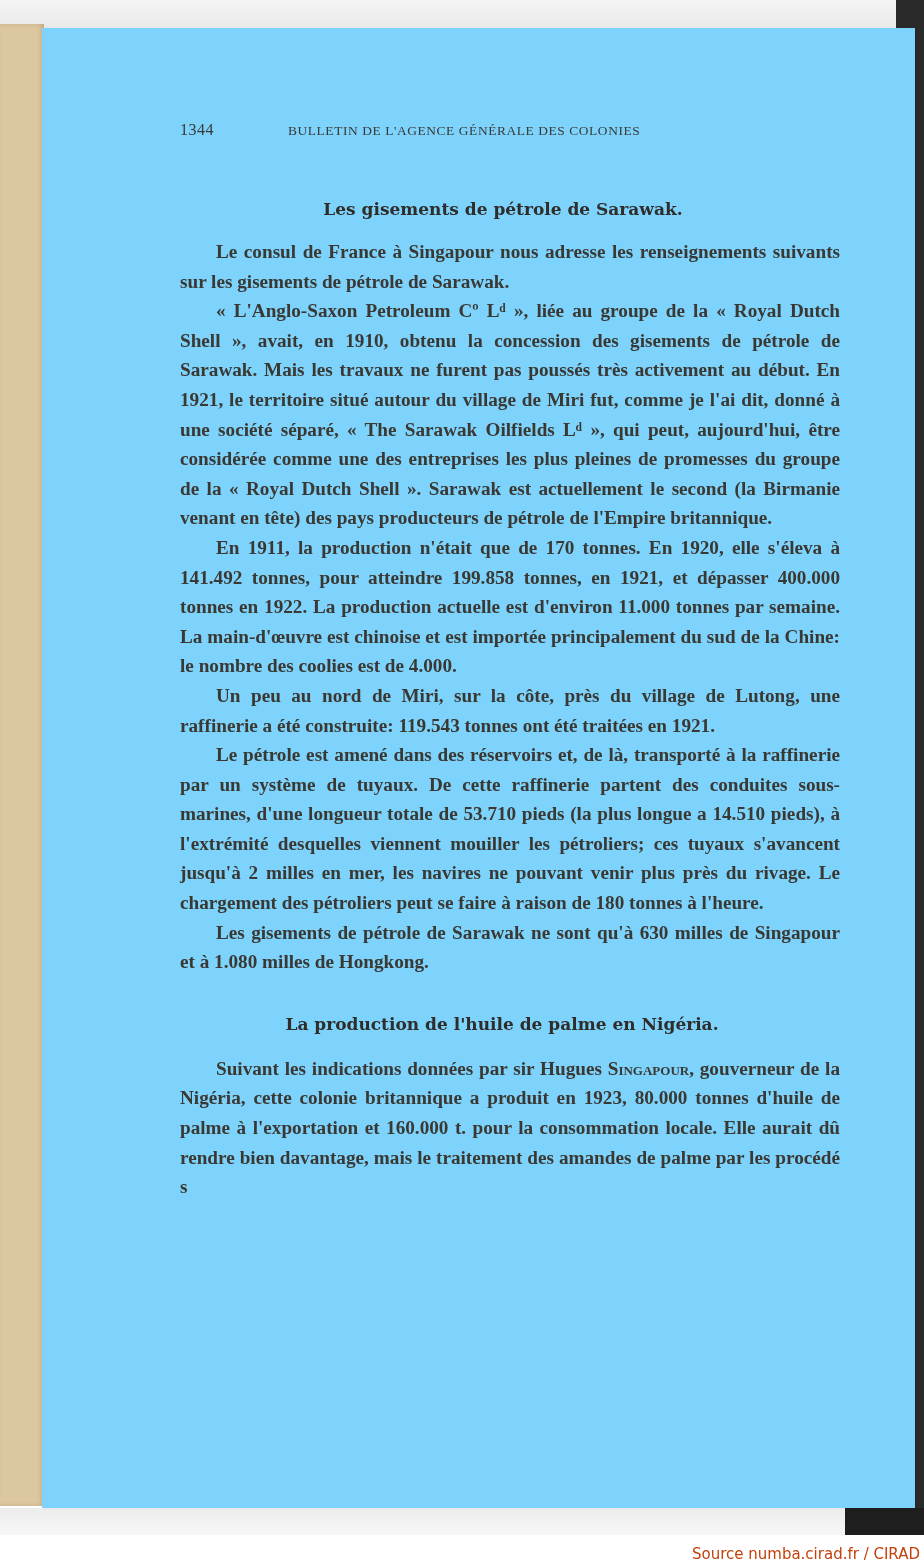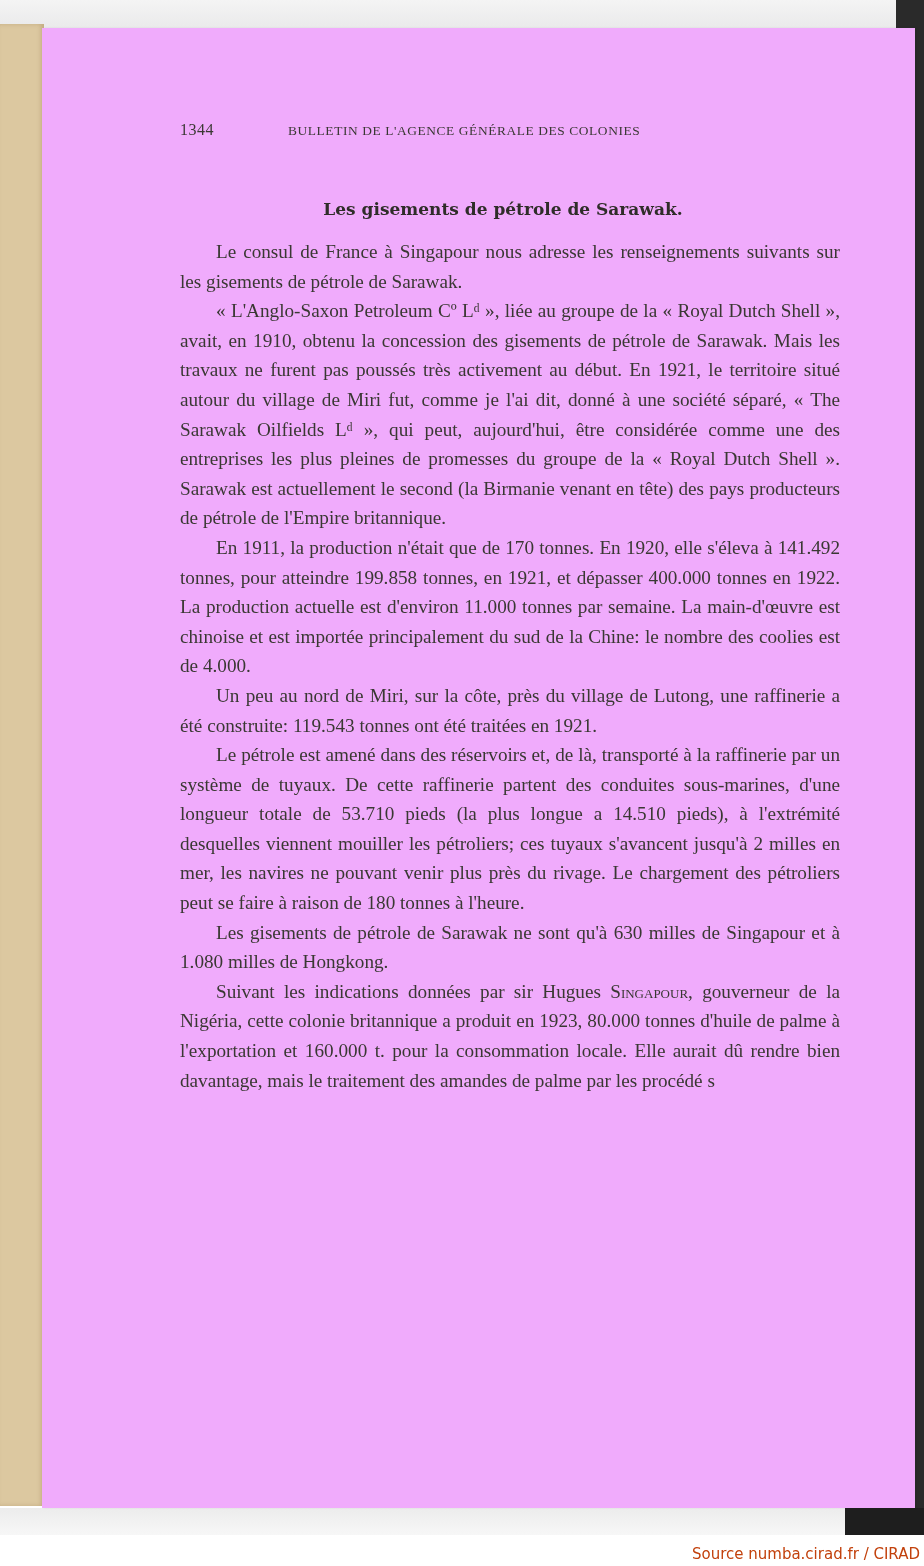--- a/index.html
+++ b/index.html
@@ -24,21 +24,21 @@
     position:absolute; left:845px; top:1508px; width:79px; height:27px;
     background:#1e1e1e;
   }
   .binding {
     position:absolute; left:0; top:24px; width:44px; height:1482px;
     background:#dcc8a0;
     box-shadow: inset -3px 0 4px rgba(120,90,40,0.25);
   }
   .page {
     position:absolute; left:42px; top:28px; width:873px; height:1480px;
-    background:#f0abfc;
+    background:#7dd3fc;
     box-shadow: 2px 0 2px rgba(0,0,0,0.08);
   }
   .page-inner {
     position:absolute; left:138px; top:93px; width:660px;
     color:#3a3833;
   }
   .running-head {
     display:flex; align-items:baseline; height:22px;
     font-family:"Liberation Serif", serif;
   }
@@ -53,20 +53,21 @@
     font-weight:bold; font-size:17px; text-align:center;
     color:#2f2d29;
   }
   .st1 { margin-top:56px; margin-bottom:18px; margin-left:-14px; }
   .st2 { margin-top:37px; margin-bottom:20px; margin-left:-16px; }
   .para {
     font-family:"Liberation Serif", serif;
     font-size:19.2px; line-height:29.6px;
     text-align:justify; text-indent:36px;
     margin:0;
+    font-weight:bold;
   }
   .footer-source {
     position:absolute; right:4px; top:1545px;
     font-family:"DejaVu Sans", sans-serif; font-size:15px; color:#c2410c;
   }
   .sc { font-variant:small-caps; }
 </style>
 </head>
 <body>
 
@@ -86,19 +87,20 @@
 
     <div class="section-title st1">Les gisements de pétrole de Sarawak.</div>
 
     <p class="para">Le consul de France à Singapour nous adresse les renseignements suivants sur les gisements de pétrole de Sarawak.</p>
     <p class="para">« L'Anglo-Saxon Petroleum Cº Lᵈ », liée au groupe de la « Royal Dutch Shell », avait, en 1910, obtenu la concession des gisements de pétrole de Sarawak. Mais les travaux ne furent pas poussés très activement au début. En 1921, le territoire situé autour du village de Miri fut, comme je l'ai dit, donné à une société séparé, « The Sarawak Oilfields Lᵈ », qui peut, aujourd'hui, être considérée comme une des entreprises les plus pleines de promesses du groupe de la « Royal Dutch Shell ». Sarawak est actuellement le second (la Birmanie venant en tête) des pays producteurs de pétrole de l'Empire britannique.</p>
     <p class="para">En 1911, la production n'était que de 170 tonnes. En 1920, elle s'éleva à 141.492 tonnes, pour atteindre 199.858 tonnes, en 1921, et dépasser 400.000 tonnes en 1922. La production actuelle est d'environ 11.000 tonnes par semaine. La main-d'œuvre est chinoise et est importée principalement du sud de la Chine: le nombre des coolies est de 4.000.</p>
     <p class="para">Un peu au nord de Miri, sur la côte, près du village de Lutong, une raffinerie a été construite: 119.543 tonnes ont été traitées en 1921.</p>
     <p class="para">Le pétrole est amené dans des réservoirs et, de là, transporté à la raffinerie par un système de tuyaux. De cette raffinerie partent des conduites sous-marines, d'une longueur totale de 53.710 pieds (la plus longue a 14.510 pieds), à l'extrémité desquelles viennent mouiller les pétroliers; ces tuyaux s'avancent jusqu'à 2 milles en mer, les navires ne pouvant venir plus près du rivage. Le chargement des pétroliers peut se faire à raison de 180 tonnes à l'heure.</p>
     <p class="para">Les gisements de pétrole de Sarawak ne sont qu'à 630 milles de Singapour et à 1.080 milles de Hongkong.</p>
 
+    <div class="section-title st2">La production de l'huile de palme en Nigéria.</div>
 
     <p class="para"><span>Suivant les indications données par sir Hugues </span><span class="sc">Singapour</span><span>, gouverneur de la Nigéria, cette colonie britannique a produit en 1923, 80.000 tonnes d'huile de palme à l'exportation et 160.000 t. pour la consommation locale. Elle aurait dû rendre bien davantage, mais le traitement des amandes de palme par les procédé s</span></p>
 
   </div>
 </div>
 
 <div class="footer-source">Source numba.cirad.fr / CIRAD</div>
 
 </body></html>

